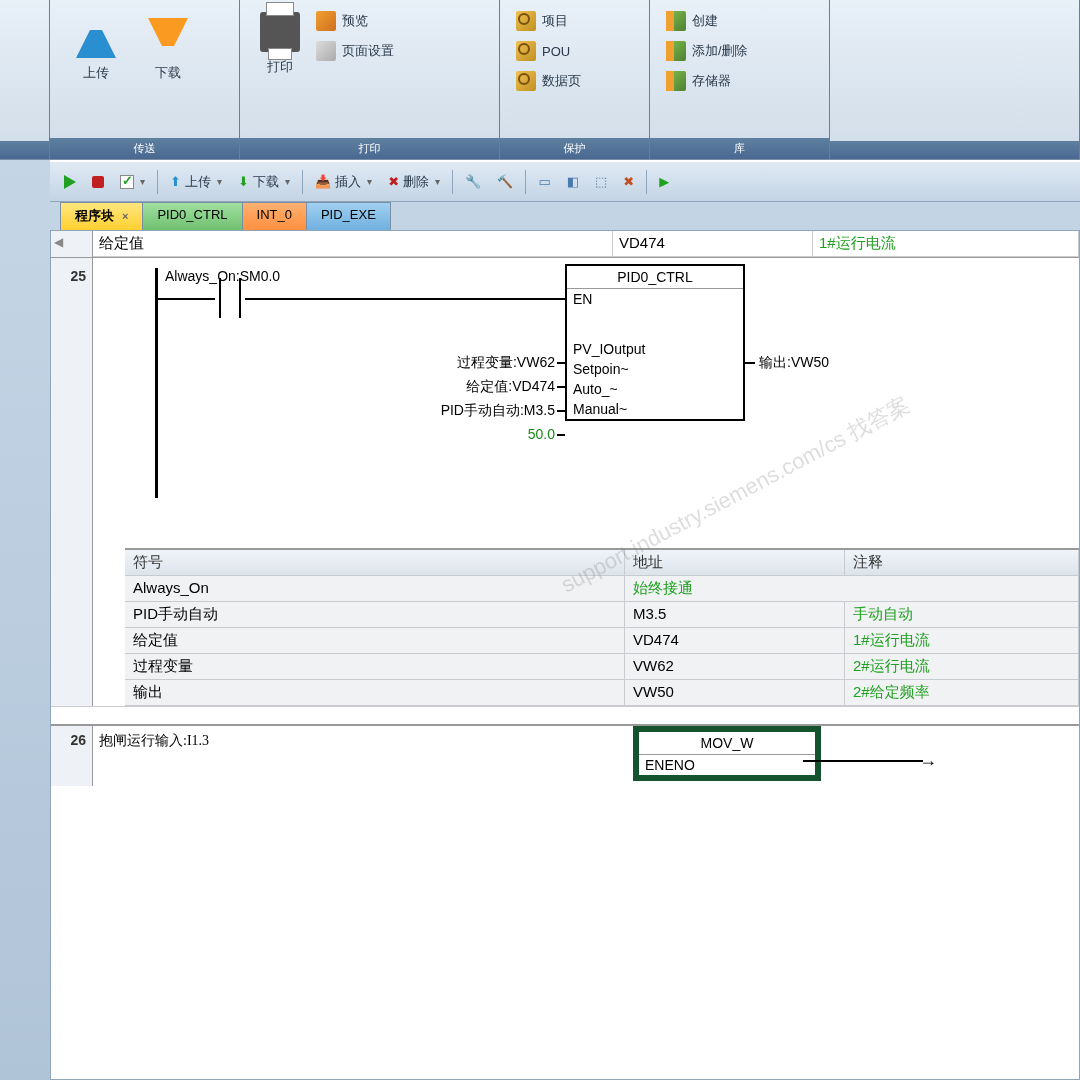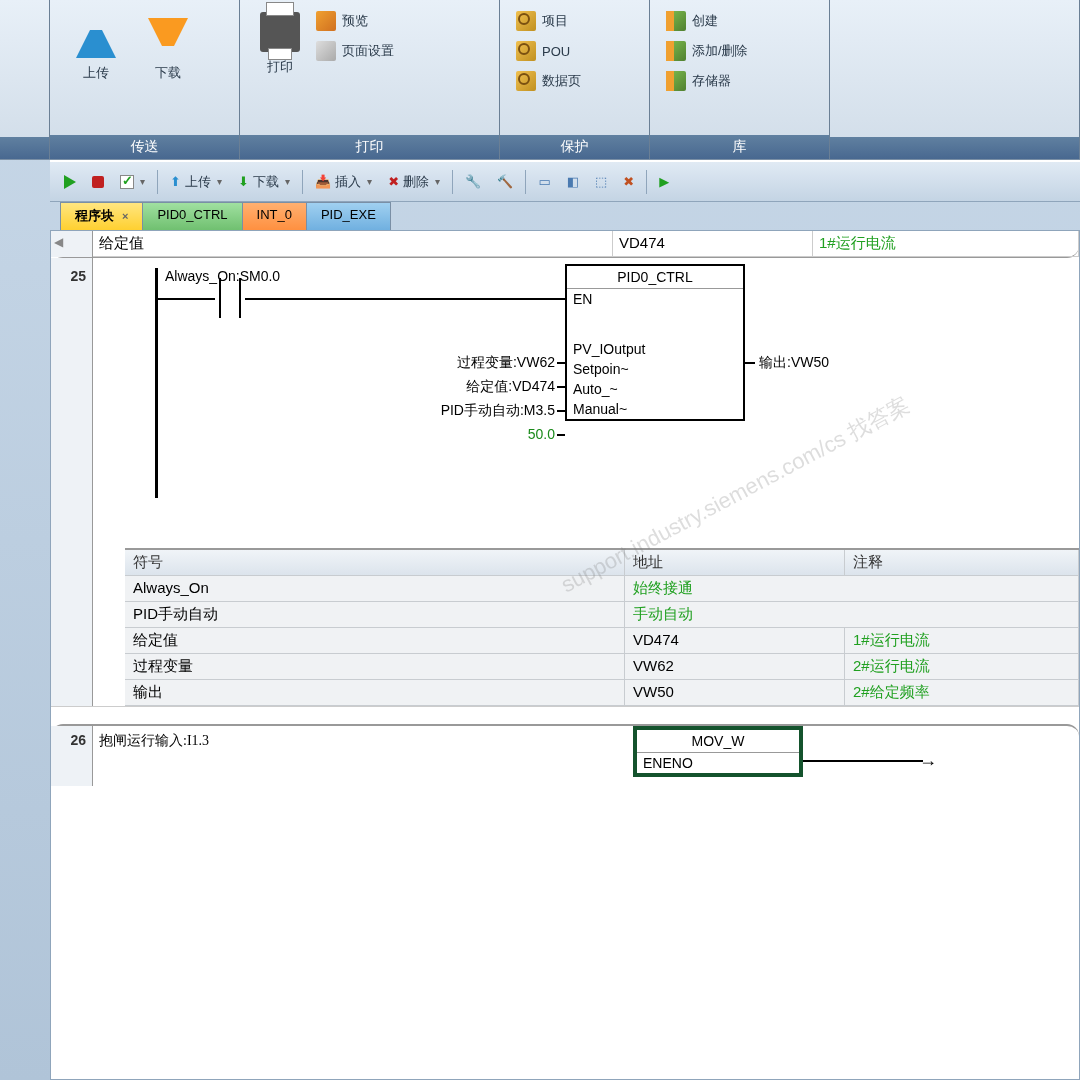--- a/index.html
+++ b/index.html
@@ -27,21 +27,21 @@
 .rg-content {
   display: flex;
   align-items: flex-start;
   padding: 4px 10px;
   flex: 1;
 }
 .rg-label {
   background: linear-gradient(180deg, #6080a0 0%, #486890 100%);
   color: #fff;
   text-align: center;
-  font-size: 14px;
+  font-size: 11px;
   padding: 3px 0;
 }
 .big-btn {
   display: flex;
   flex-direction: column;
   align-items: center;
   padding: 4px 10px;
   cursor: pointer;
 }
 .big-btn .icon { width: 40px; height: 40px; margin-bottom: 6px; }
@@ -84,21 +84,21 @@
 .check-icon::after{content:'✓';position:absolute;top:-3px;left:1px;color:#20a020;font-weight:bold;}
 .dd{font-size:10px;color:#666;margin-left:2px;}
 .tabs{display:flex;height:28px;margin-left:60px;position:relative;}
 .tab{padding:4px 14px 4px 14px;font-size:13px;border:1px solid #7a8fa5;border-bottom:none;margin-right:-1px;position:relative;cursor:pointer;}
 .tab.active{background:linear-gradient(180deg,#ffe680 0%,#ffd030 100%);font-weight:bold;z-index:2;}
 .tab.t2{background:linear-gradient(180deg,#a0e0a0 0%,#70c070 100%);}
 .tab.t3{background:linear-gradient(180deg,#ffb070 0%,#ff9040 100%);}
 .tab.t4{background:linear-gradient(180deg,#a0d0f0 0%,#70b0e0 100%);}
 .tab .x{margin-left:8px;color:#666;font-size:11px;}
 .content{background:#fff;margin-left:50px;border:1px solid #8fa5bb;height:850px;overflow:hidden;}
-.row-header{display:flex;border-bottom:1px solid #999;border-radius:12px;}
+.row-header{display:flex;border-bottom:1px solid #999;}
 .row-num{width:42px;border-right:1px solid #999;background:#eef2f6;text-align:right;padding:4px 6px 4px 0;font-family:Arial;font-size:14px;color:#333;}
 .row-body{flex:1;}
 .subrow{display:flex;border-bottom:1px solid #ccc;}
 .cell{border-right:1px solid #ccc;padding:3px 6px;font-family:"SimSun",Arial;font-size:15px;}
 .net-title{padding:4px 10px;color:#888;font-size:15px;font-family:SimSun;}
 .ladder{position:relative;height:280px;padding:10px 16px;}
 .rail{position:absolute;left:30px;top:10px;bottom:40px;width:3px;background:#000;}
 .contact-line{position:absolute;left:30px;top:40px;height:2px;background:#000;}
 .contact{position:absolute;top:20px;width:30px;height:40px;}
 .contact .leg{position:absolute;top:0;width:2px;height:40px;background:#000;}
@@ -347,20 +347,21 @@
           <div class="symcell sc1">符号</div>
           <div class="symcell sc2">地址</div>
           <div class="symcell sc3">注释</div>
         </div>
         <div class="symrow">
             <div class="symcell sc1">Always_On</div>
             <div class="symcell sc3">始终接通</div>
           </div>
         <div class="symrow">
             <div class="symcell sc1">PID手动自动</div>
+            <div class="symcell sc2">M3.5</div>
             <div class="symcell sc3">手动自动</div>
           </div>
         <div class="symrow">
             <div class="symcell sc1">给定值</div>
             <div class="symcell sc2">VD474</div>
             <div class="symcell sc3">1#运行电流</div>
           </div>
         <div class="symrow">
             <div class="symcell sc1">过程变量</div>
             <div class="symcell sc2">VW62</div>
@@ -375,21 +376,21 @@
     </div>
   </div>
 
   <div style="height:18px;border-top:1px solid #ccc;"></div>
 
   <div class="row-header" style="border-top:2px solid #999;border-bottom:none;">
     <div class="row-num" style="padding-top:6px;font-weight:bold;">26</div>
     <div class="row-body">
       <div style="position:relative;height:60px;">
         <div style="position:absolute;left:6px;top:6px;font-family:SimSun;font-size:14px;">抱闸运行输入:I1.3</div>
-        <div style="position:absolute;left:540px;top:0px;border:4px solid #14532d;width:170px;">
+        <div style="position:absolute;left:540px;top:0px;border:6px solid #14532d;width:188px;">
           <div class="fbd-title">MOV_W</div>
           <div class="fbd-row">
               <span class="fbd-in">EN</span>
               <span class="fbd-out">ENO</span>
             </div>
         </div>
         <div style="position:absolute;left:710px;top:34px;width:120px;height:2px;background:#000;"></div>
         <div style="position:absolute;left:826px;top:24px;font-size:18px;">→</div>
       </div>
     </div>

